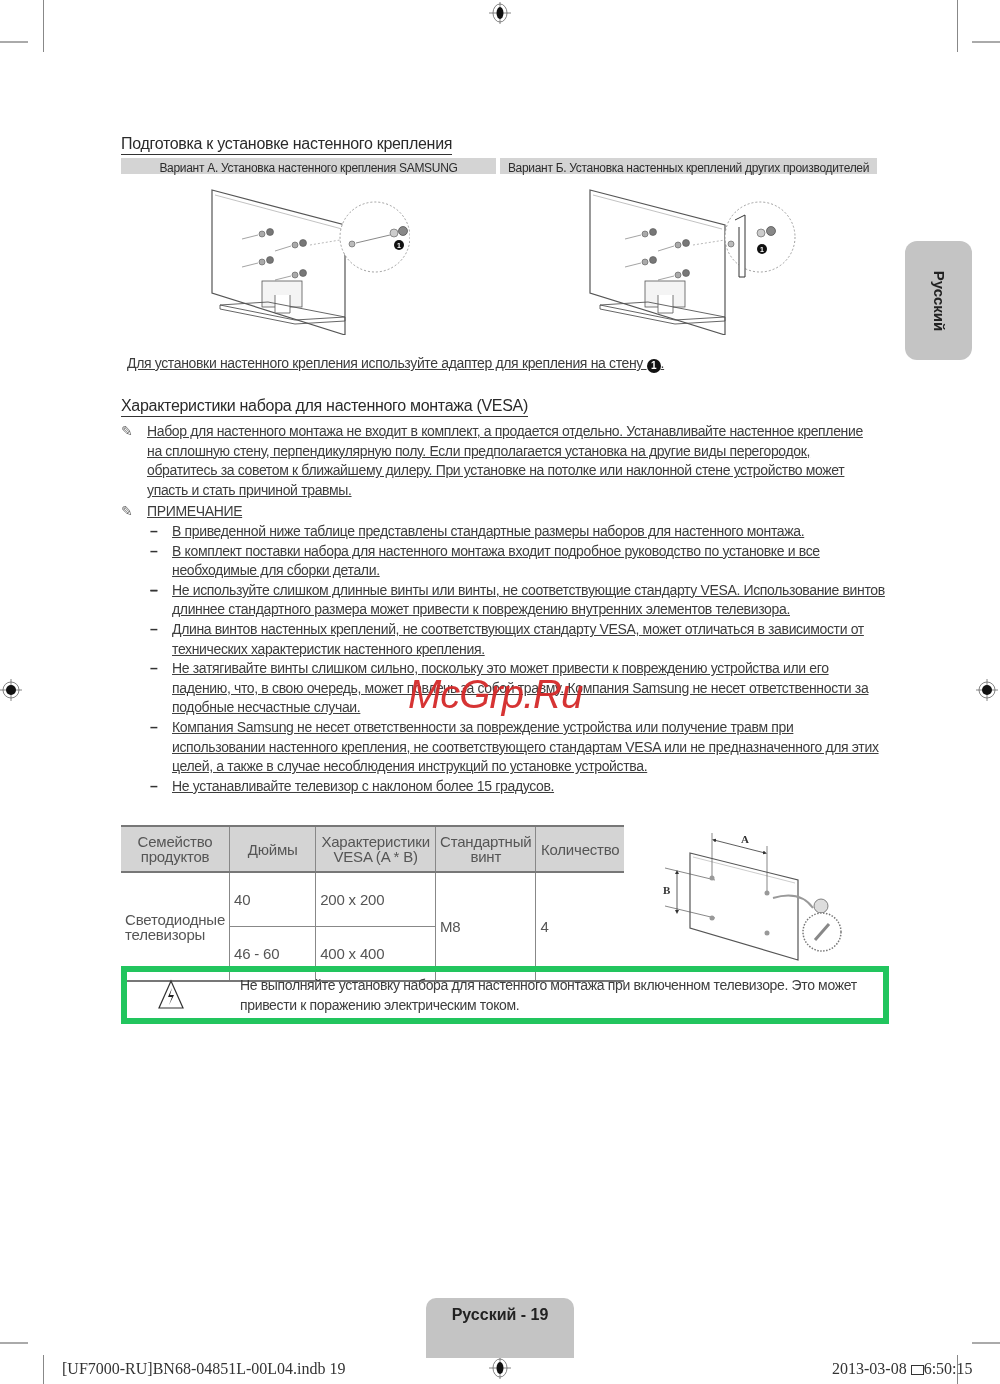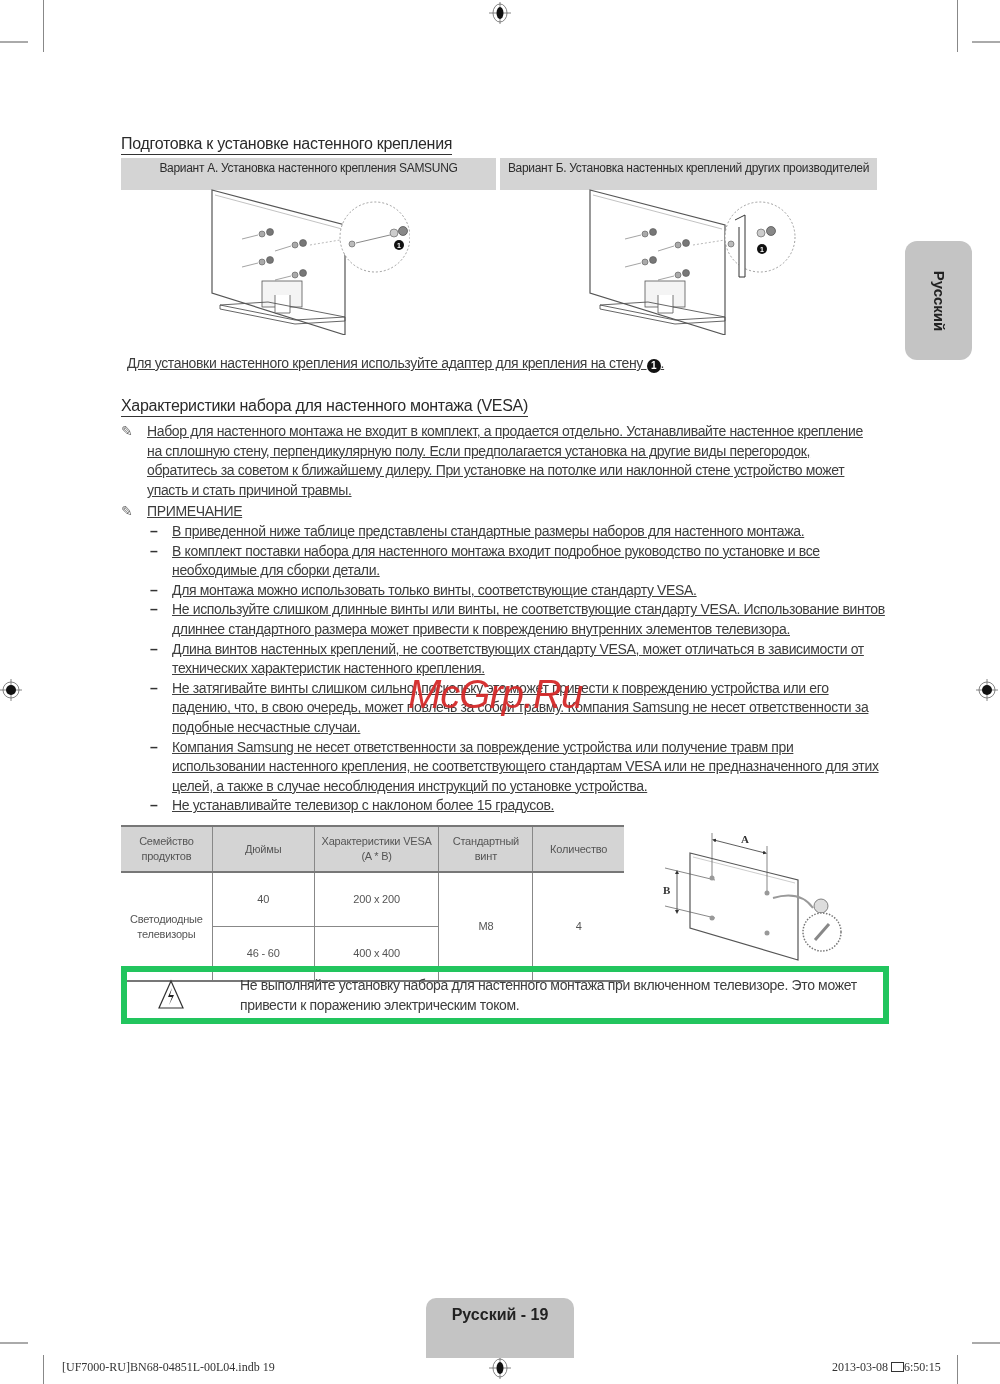--- a/index.html
+++ b/index.html
@@ -4,47 +4,47 @@
 <style>
   html, body { margin:0; padding:0; background:#ffffff; }
   body { width:1000px; height:1384px; position:relative; overflow:hidden;
          font-family:"Liberation Sans", sans-serif; color:#3a3a3a; }
   .abs { position:absolute; }
   .crop-v { position:absolute; width:1px; background:#888; }
   .crop-h { position:absolute; height:2px; background:#aaa; }
   .reg-mark { position:absolute; width:22px; height:22px; }
   .section-title { position:absolute; font-size:16px; color:#2a2a2a; letter-spacing:-0.3px;
                    border-bottom:1.5px solid #333; padding-bottom:1px; line-height:19px; white-space:nowrap; }
-  .variant { position:absolute; top:158px; height:32px; background:#d4d4d4; font-size:12px;
+  .variant { position:absolute; top:158px; height:16px; background:#d4d4d4; font-size:12px;
              color:#2c2c2c; line-height:20px; text-align:center; letter-spacing:-0.3px; white-space:nowrap; }
   .body-text { font-size:14px; line-height:19.6px; color:#3d3d3d; letter-spacing:-0.35px;text-decoration:underline; }
   .note { position:absolute; left:121px; width:760px; }
   .note .pencil { position:absolute; left:0; top:0; width:20px; font-size:14px; color:#666; }
   .note .txt { margin-left:26px; }
   .bullets { position:absolute; left:150px; top:522px; width:735px; margin:0; padding:0; list-style:none; }
   .bullets li { position:relative; padding-left:22px; }
   .bullets li .dash { position:absolute; left:0; top:0; font-weight:bold; color:#333; }
   table.vesa { position:absolute; left:121px; top:825px; width:503px; border-collapse:collapse;
-               font-size:11px; color:#555; text-align:center; letter-spacing:-0.2px; }
+               font-size:15px; color:#555; letter-spacing:-0.2px; }
   table.vesa th { background:#d4d4d4; font-weight:normal; height:44px; line-height:15px;
                   border-left:1px solid #888; border-top:2px solid #777; border-bottom:2px solid #777; padding:0 4px; }
   table.vesa th:first-child, table.vesa td.first { border-left:none; }
   table.vesa td { height:41px; border-left:1px solid #888; border-bottom:1px solid #888; line-height:15px; padding:6px 4px; }
   table.vesa tr:last-child td, table.vesa td.span2 { border-bottom:2px solid #777; }
   .warn-box { position:absolute; left:121px; top:966px; width:756px; height:46px; border:6px solid #22c55e; }
   .warn-text { position:absolute; left:113px; top:4px; width:630px; font-size:14px; line-height:19.6px;
                color:#3d3d3d; letter-spacing:-0.35px; }
   .lang-tab { position:absolute; left:905px; top:241px; width:67px; height:119px; background:#c4c4c4;
               border-radius:12px; }
   .lang-tab span { position:absolute; left:50%; top:50%; transform:translate(-50%,-50%) rotate(90deg);
                    font-weight:bold; font-size:15px; color:#222; white-space:nowrap; }
   .page-tab { position:absolute; left:426px; top:1298px; width:148px; height:60px; background:#c4c4c4;
               border-radius:10px 10px 0 0; text-align:center; }
   .page-tab span { display:block; margin-top:8px; font-weight:bold; font-size:16px; color:#222; }
-  .footer-text { position:absolute; top:1360px; font-family:"Liberation Serif", serif; font-size:12px; color:#333; white-space:nowrap; }
+  .footer-text { position:absolute; top:1360px; font-family:"Liberation Serif", serif; font-size:16px; color:#333; white-space:nowrap; }
   .watermark { position:absolute; left:408px; top:672px; font-size:40px; font-style:italic; color:#d42a2a;
                font-family:"Liberation Sans", sans-serif; letter-spacing:-1px; opacity:0.95; white-space:nowrap; }
 </style>
 </head>
 <body>
 
 <div class="crop-v" style="left:43px;top:0;height:52px;"></div>
 <div class="crop-v" style="left:957px;top:0;height:52px;"></div>
 <div class="crop-h" style="left:0;top:41px;width:28px;"></div>
 <div class="crop-h" style="left:972px;top:41px;width:28px;"></div>
@@ -161,21 +161,21 @@
 </div>
 
 <div class="note body-text" style="top:502px;">
   <span class="pencil">✎</span>
   <div class="txt">ПРИМЕЧАНИЕ</div>
 </div>
 
 <ul class="bullets body-text">
   <li><span class="dash">–</span><span>В приведенной ниже таблице представлены стандартные размеры наборов для настенного монтажа.</span></li>
   <li><span class="dash">–</span><span>В комплект поставки набора для настенного монтажа входит подробное руководство по установке и все необходимые для сборки детали.</span></li>
-  <li><span class="dash">–</span><span>Для монтажа можно использовать только винты, соответствующие стандарту VESA.</span></li>
+  <li><span class="dash">–</span></li>
   <li><span class="dash">–</span><span>Не используйте слишком длинные винты или винты, не соответствующие стандарту VESA. Использование винтов длиннее стандартного размера может привести к повреждению внутренних элементов телевизора.</span></li>
   <li><span class="dash">–</span><span>Длина винтов настенных креплений, не соответствующих стандарту VESA, может отличаться в зависимости от технических характеристик настенного крепления.</span></li>
   <li><span class="dash">–</span><span>Не затягивайте винты слишком сильно, поскольку это может привести к повреждению устройства или его падению, что, в свою очередь, может повлечь за собой травму. Компания Samsung не несет ответственности за подобные несчастные случаи.</span></li>
   <li><span class="dash">–</span><span>Компания Samsung не несет ответственности за повреждение устройства или получение травм при использовании настенного крепления, не соответствующего стандартам VESA или не предназначенного для этих целей, а также в случае несоблюдения инструкций по установке устройства.</span></li>
   <li><span class="dash">–</span><span>Не устанавливайте телевизор с наклоном более 15 градусов.</span></li>
 </ul>
 
 <table class="vesa">
   <thead>
     <tr>

